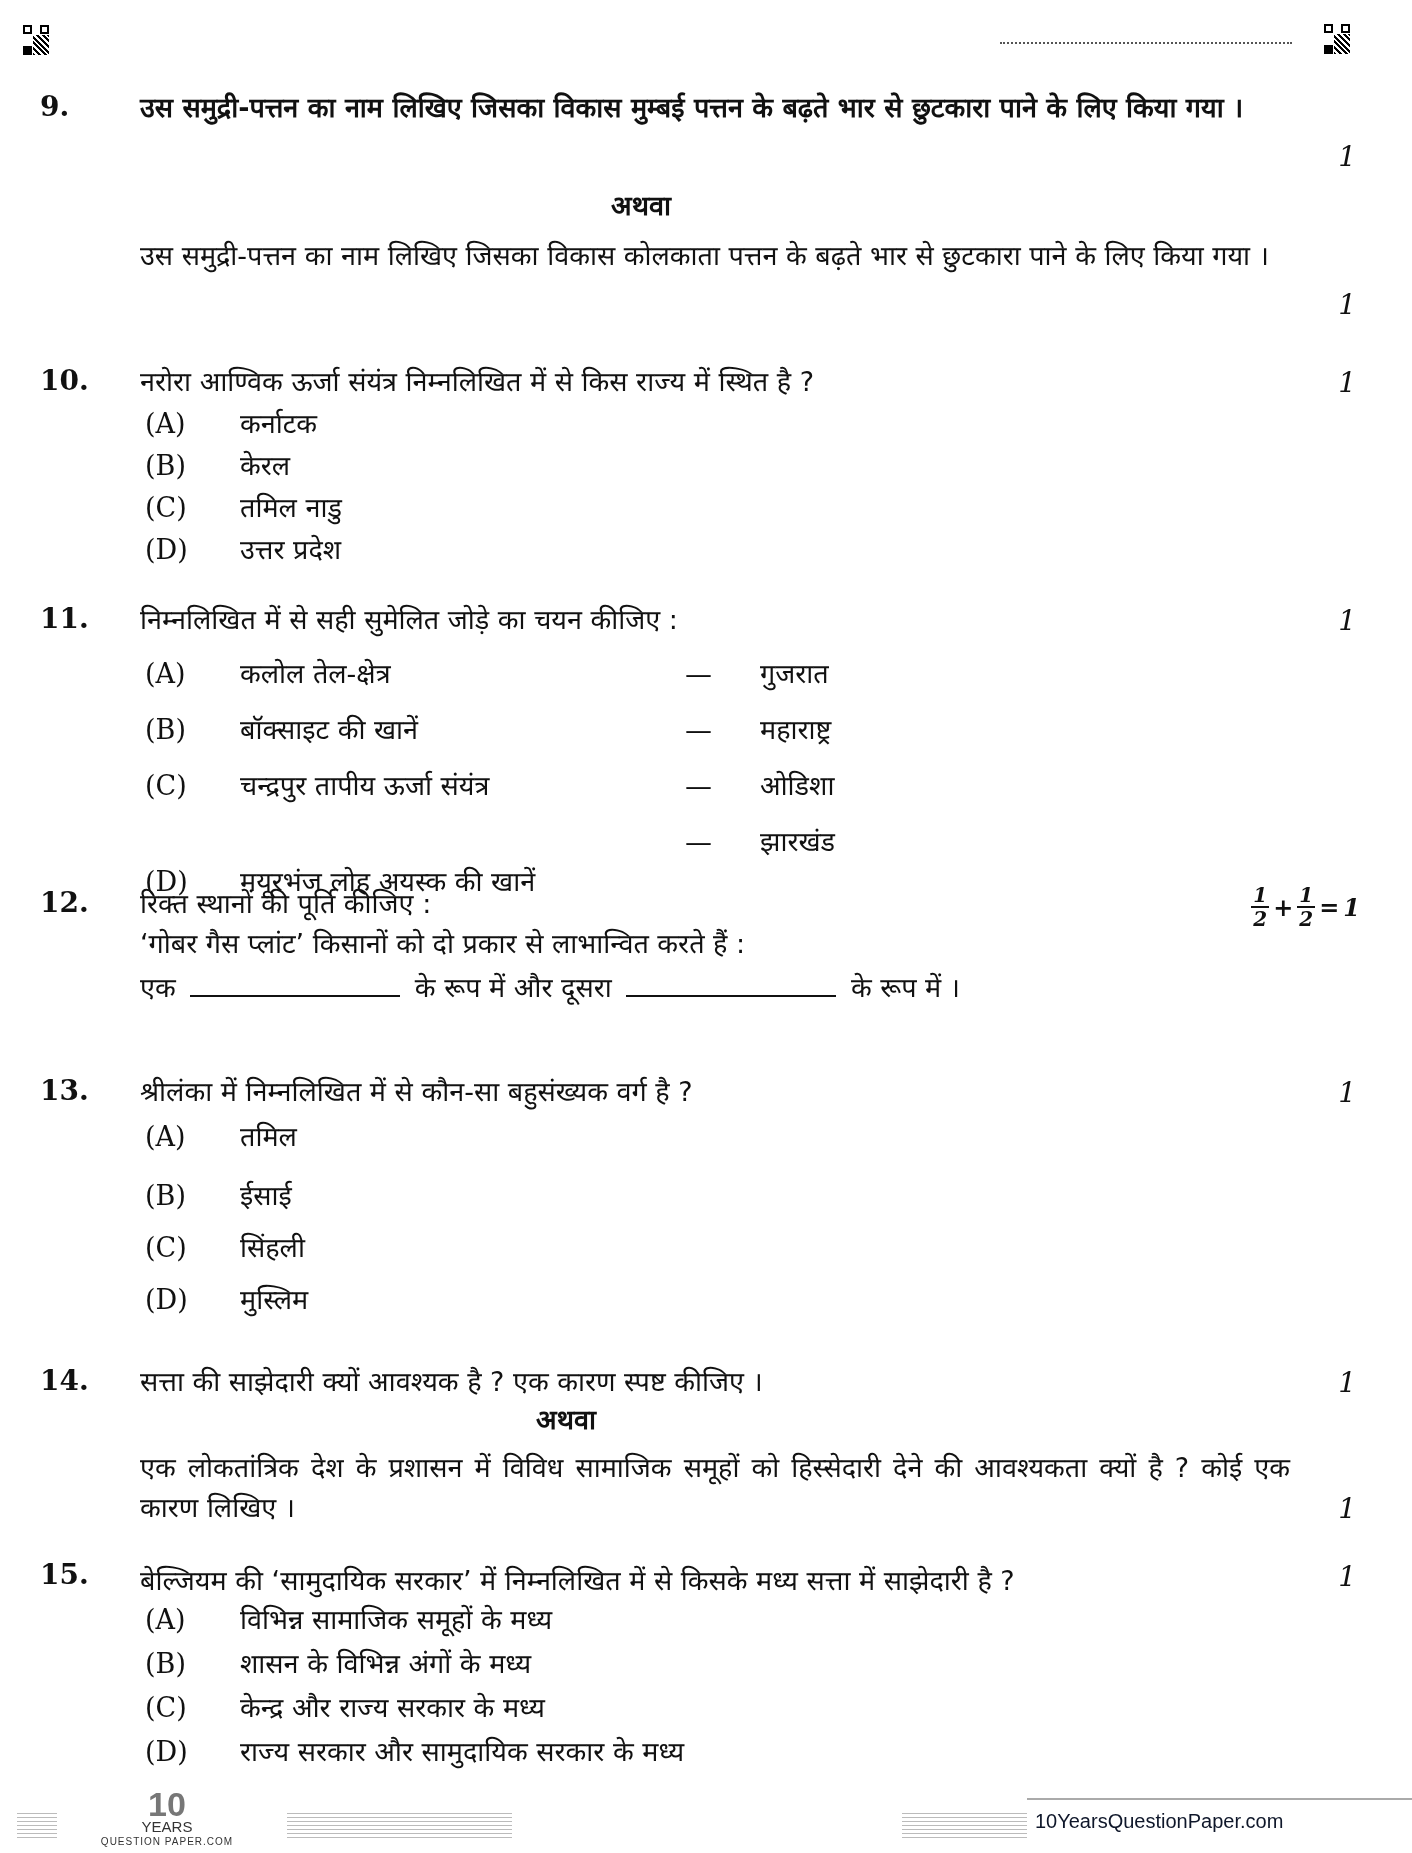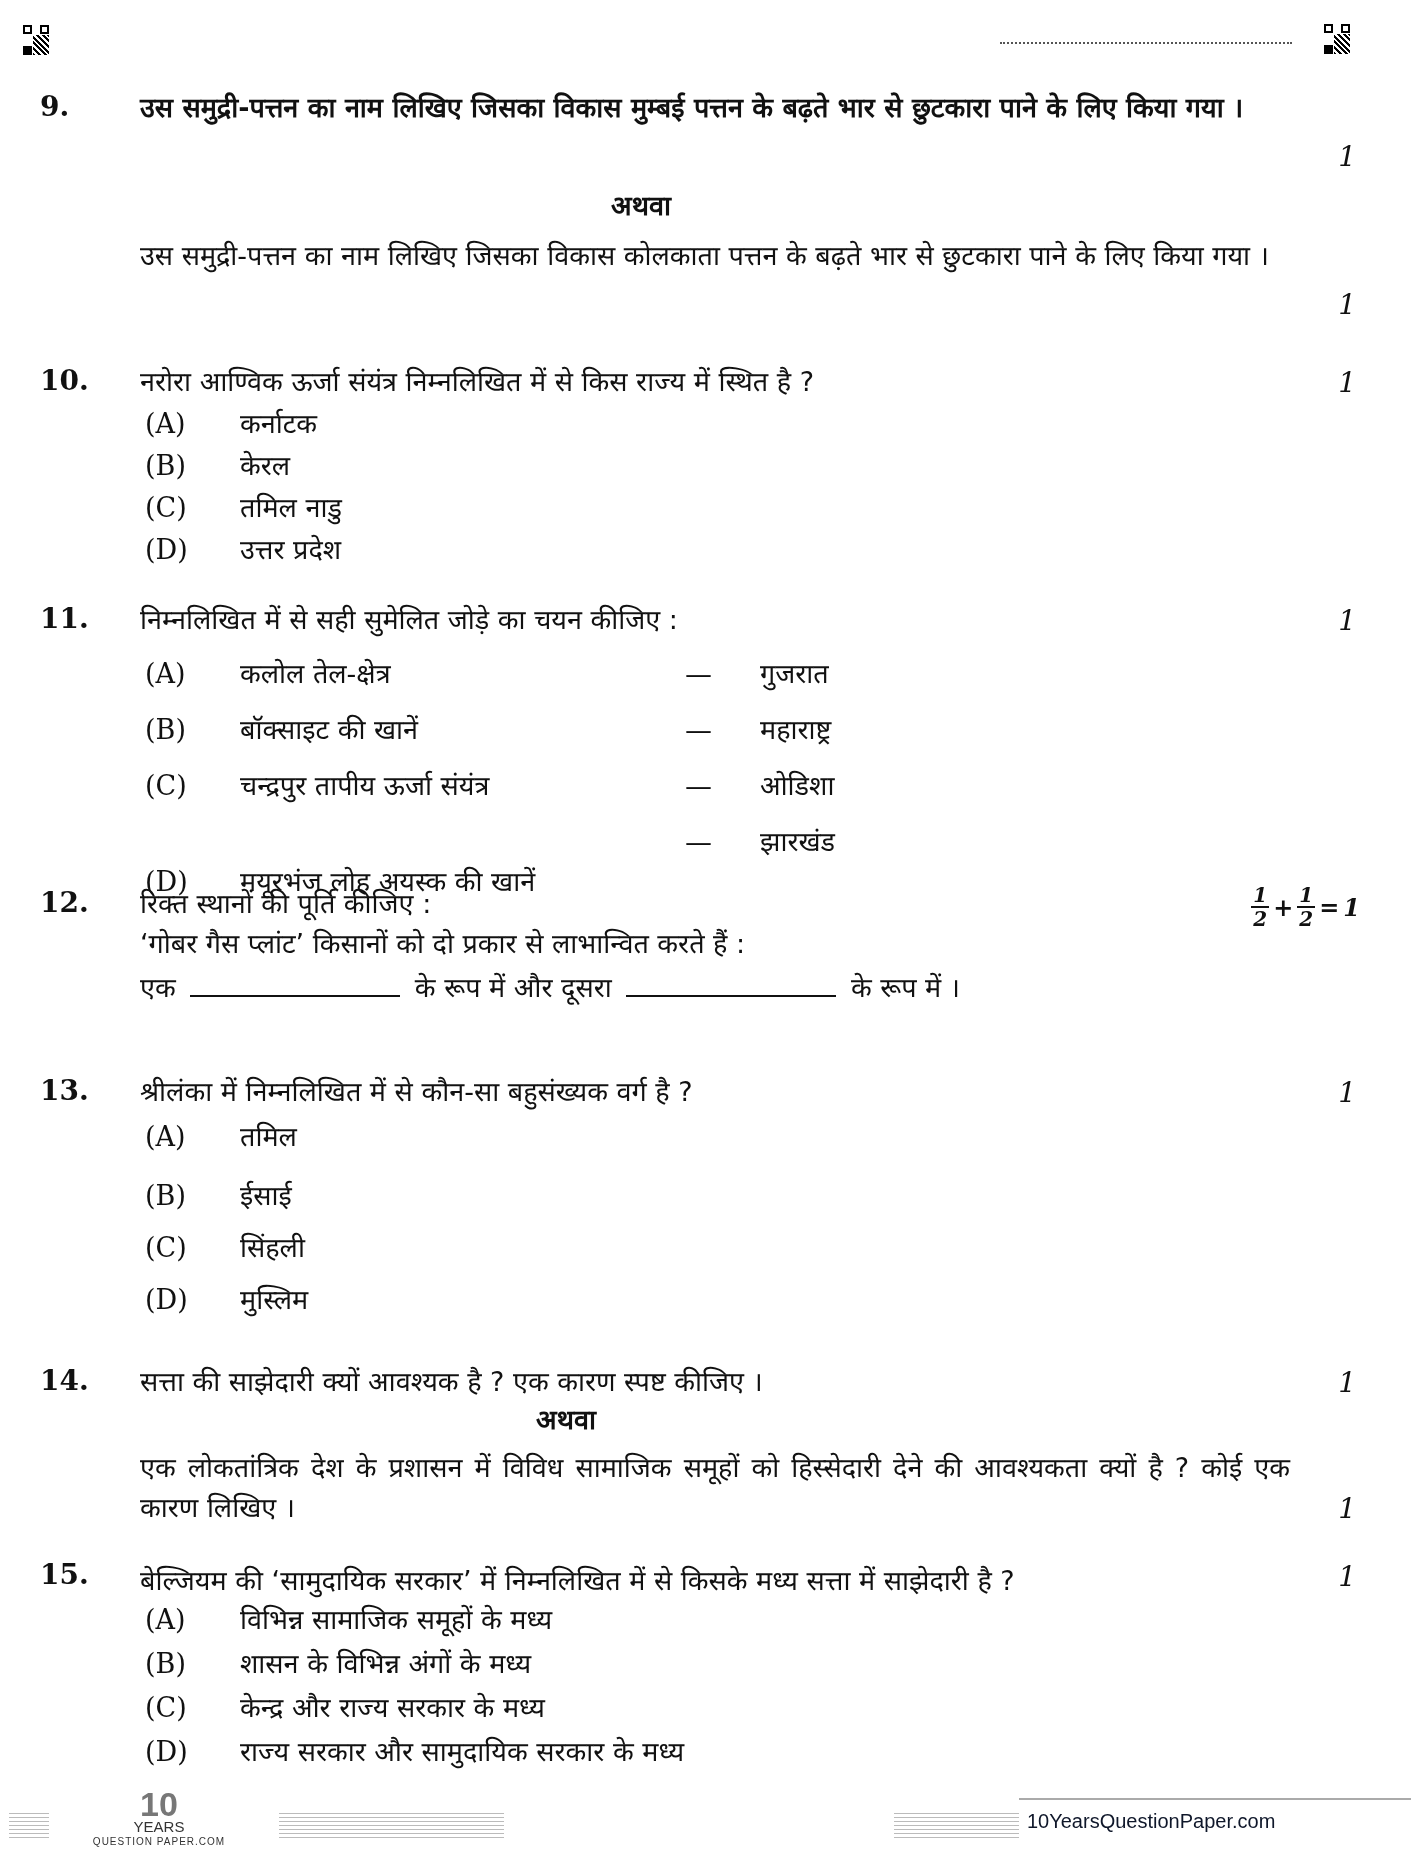--- a/index.html
+++ b/index.html
@@ -39,21 +39,21 @@
   .opt { position: absolute; left: 145px; font-size: 27px; font-family: "DejaVu Sans", sans-serif; }
   .opt .lab { display: inline-block; width: 95px; font-family: "DejaVu Serif", serif; }
   .pair-right { position: absolute; left: 685px; font-size: 27px; font-family: "DejaVu Sans", sans-serif; }
   .pair-right .dash { display: inline-block; width: 75px; }
   .blank { display: inline-block; width: 210px; border-bottom: 2px solid #111; height: 26px; vertical-align: baseline; margin: 0 6px; }
   .frac { position: absolute; right: 52px; font-size: 24px; font-weight: bold; font-family: "DejaVu Serif", serif; display: flex; align-items: center; }
   .frac .f { display: inline-flex; flex-direction: column; align-items: center; font-size: 20px; line-height: 22px; font-style: italic; }
   .frac .f span:first-child { border-bottom: 2px solid #111; padding: 0 2px; }
   .frac .op { margin: 0 4px; }
 
-  .footer { position: absolute; left: 4px; top: 1790px; width: 1317px; height: 63px; }
+  .footer { position: absolute; left: 12px; top: 1790px; width: 1317px; height: 63px; }
   .logo { position: absolute; left: 45px; top: 0; width: 220px; text-align: center; font-family: "Liberation Sans", sans-serif; color: #333; }
   .logo .ten { font-size: 34px; font-weight: bold; color: #777; line-height: 28px; }
   .logo .yrs { font-size: 15px; line-height: 18px; }
   .logo .qp { font-size: 10px; letter-spacing: 1px; }
   .stripes { position: absolute; height: 30px; top: 20px;
     background: repeating-linear-gradient(#fff 0 3px, #bbb 3px 4px); }
   .cbse { position: absolute; left: 500px; top: 8px; width: 390px; height: 55px; background: #000; color: #fff;
     font-family: "Liberation Sans", sans-serif; font-weight: bold; font-size: 40px; text-align: center; line-height: 55px; letter-spacing: 2px; }
   .site { position: absolute; left: 1023px; top: 20px; font-family: "Liberation Sans", sans-serif; font-size: 20px; color: #0f172a; }
 </style>

